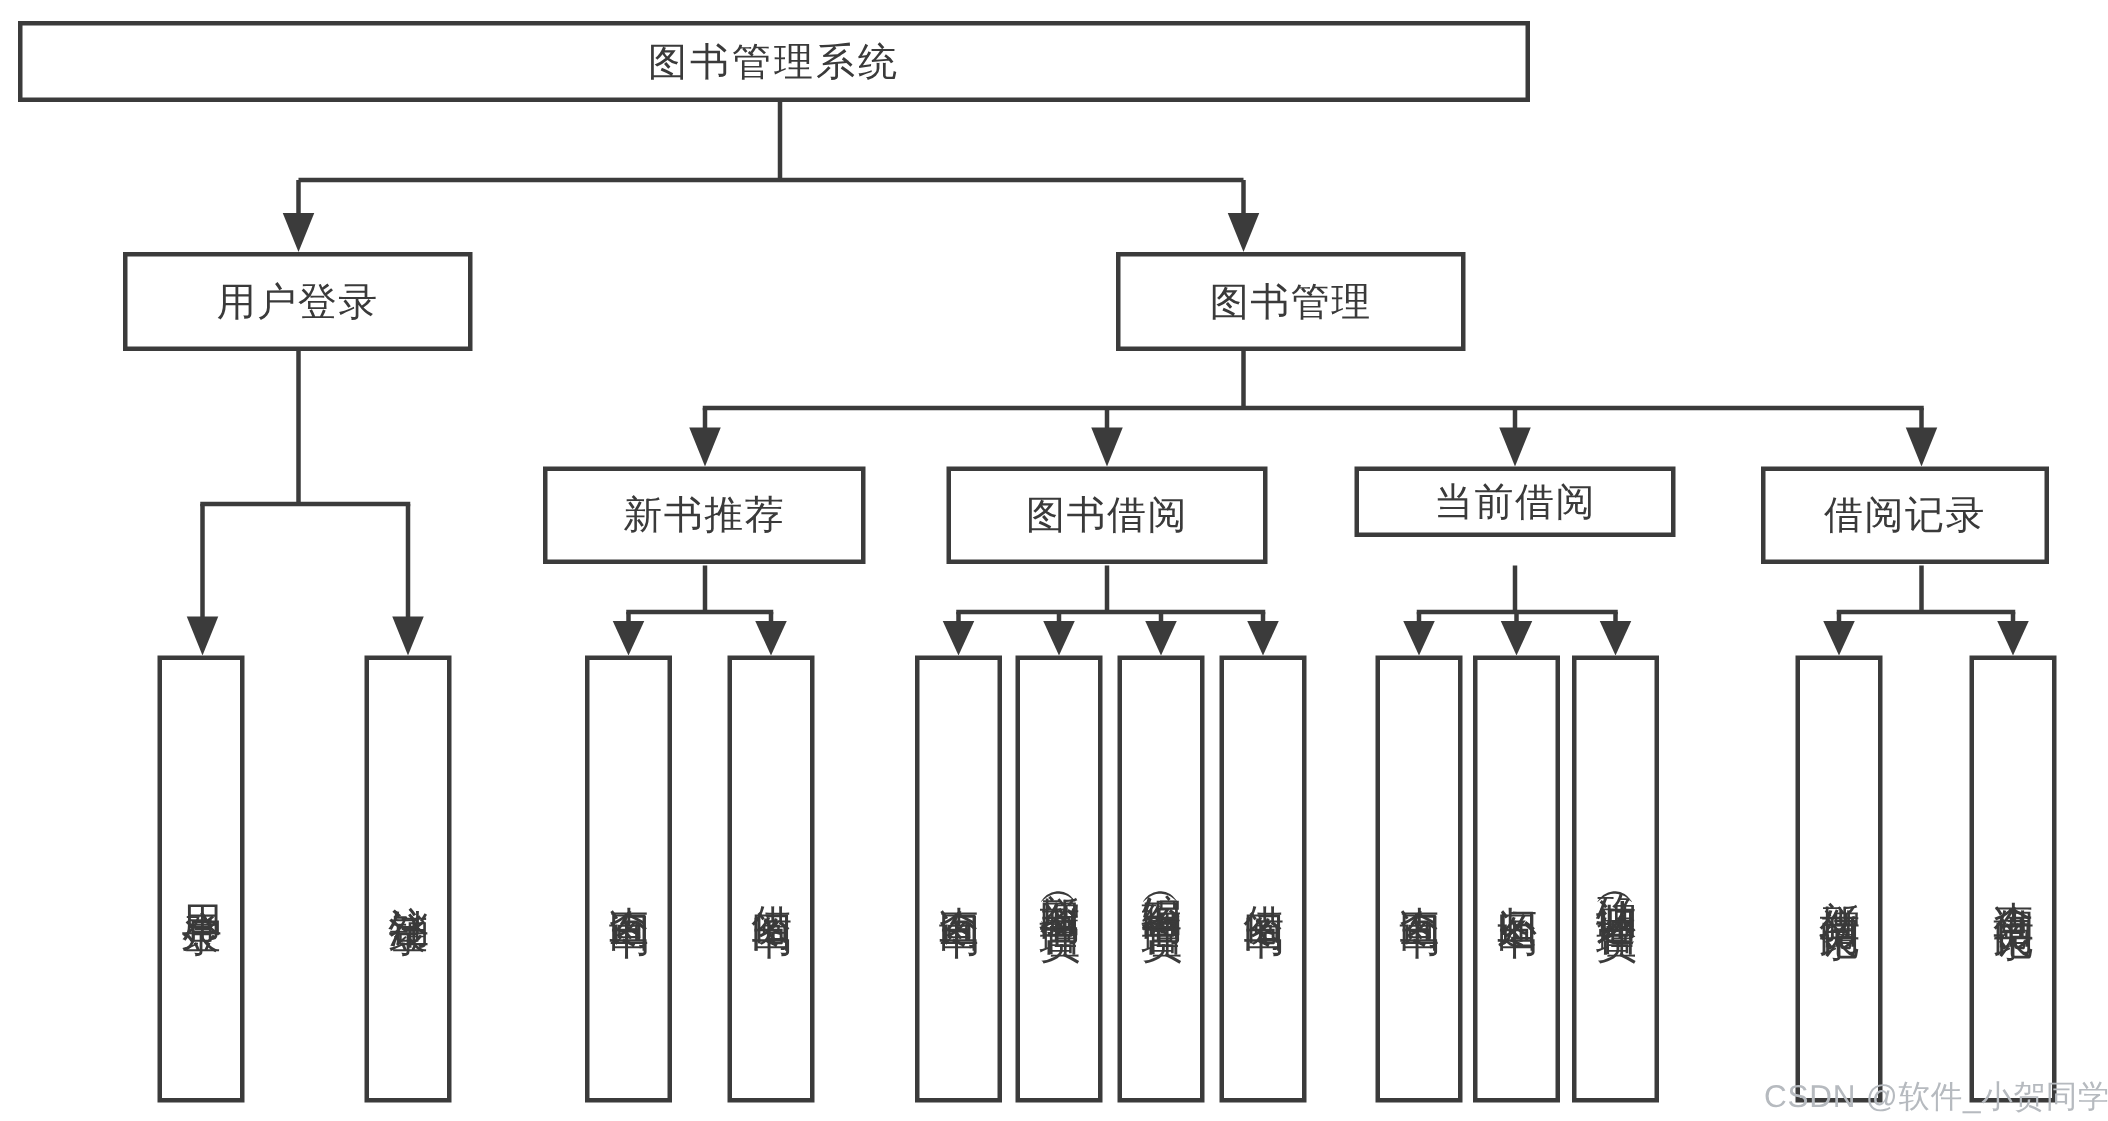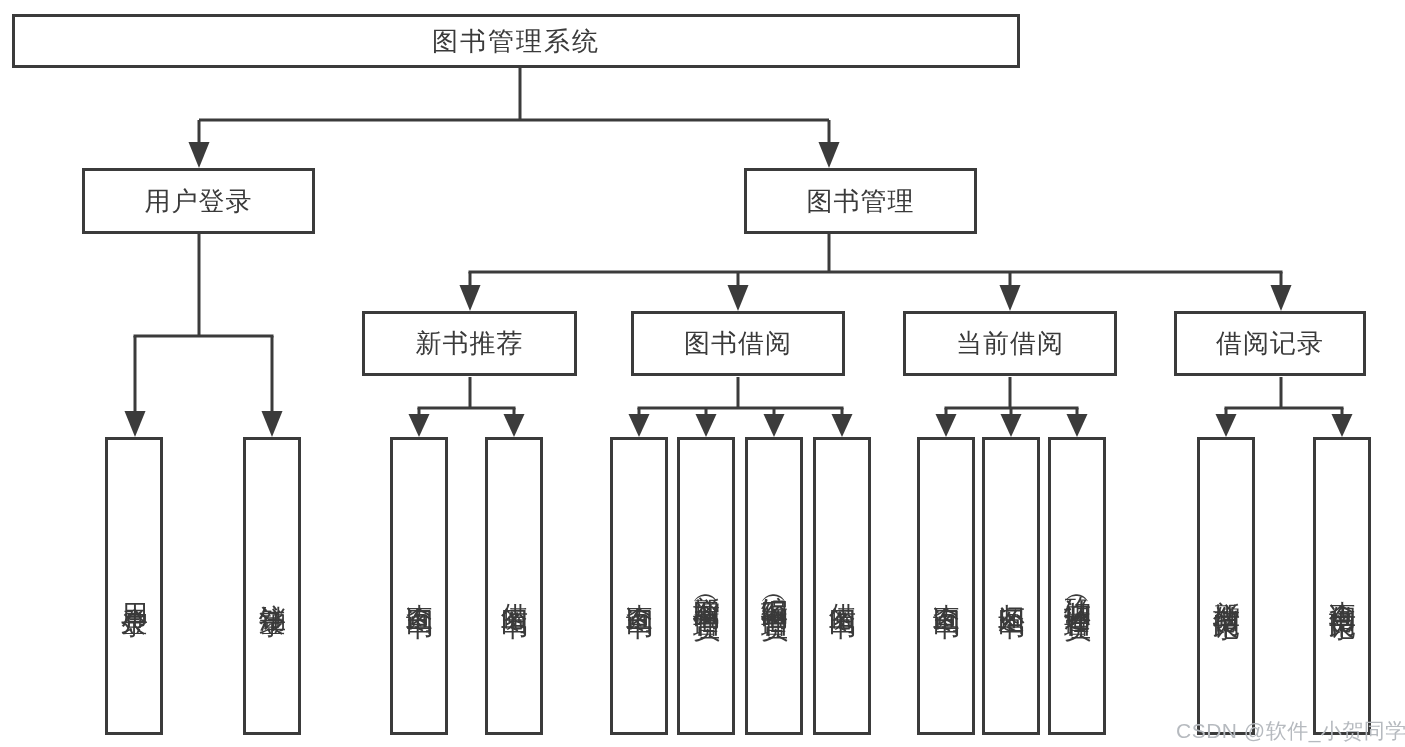--- a/index.html
+++ b/index.html
@@ -24,21 +24,21 @@
     writing-mode:vertical-rl;text-orientation:mixed;
     color:#3a3a3a;font-size:27px;letter-spacing:3px;line-height:1;
     margin-bottom:-3px;
   }
   
   #n-root {left:12px;  top:14px;  width:1008px;height:54px;letter-spacing:2px;}
   #n-login{left:82px;  top:168px; width:233px; height:66px;}
   #n-mgmt {left:712px; top:168px; width:233px; height:66px;margin-left:32px;}
   #n-rec  {left:362px; top:311px; width:215px; height:65px;}
   #n-bor  {left:631px; top:311px; width:214px; height:65px;}
-  #n-cur  {left:903px; top:311px; width:214px; height:65px;}
+  #n-cur  {left:903px; top:311px; width:214px; height:47px;}
   #n-recd {left:1174px;top:311px; width:192px; height:65px;}
   #l-a1{left:105px;}  #l-a2{left:243px;}
   #l-b1{left:390px;}  #l-b2{left:485px;}
   #l-c1{left:610px;}  #l-c2{left:677px;} #l-c3{left:745px;} #l-c4{left:813px;}
   #l-d1{left:917px;}  #l-d2{left:982px;} #l-d3{left:1048px;}
   #l-e1{left:1197px;} #l-e2{left:1313px;}
   #watermark{
     position:absolute;left:1176px;top:717px;z-index:3;
     font-size:21px;color:#b6babf;white-space:nowrap;letter-spacing:0.5px;
   }

